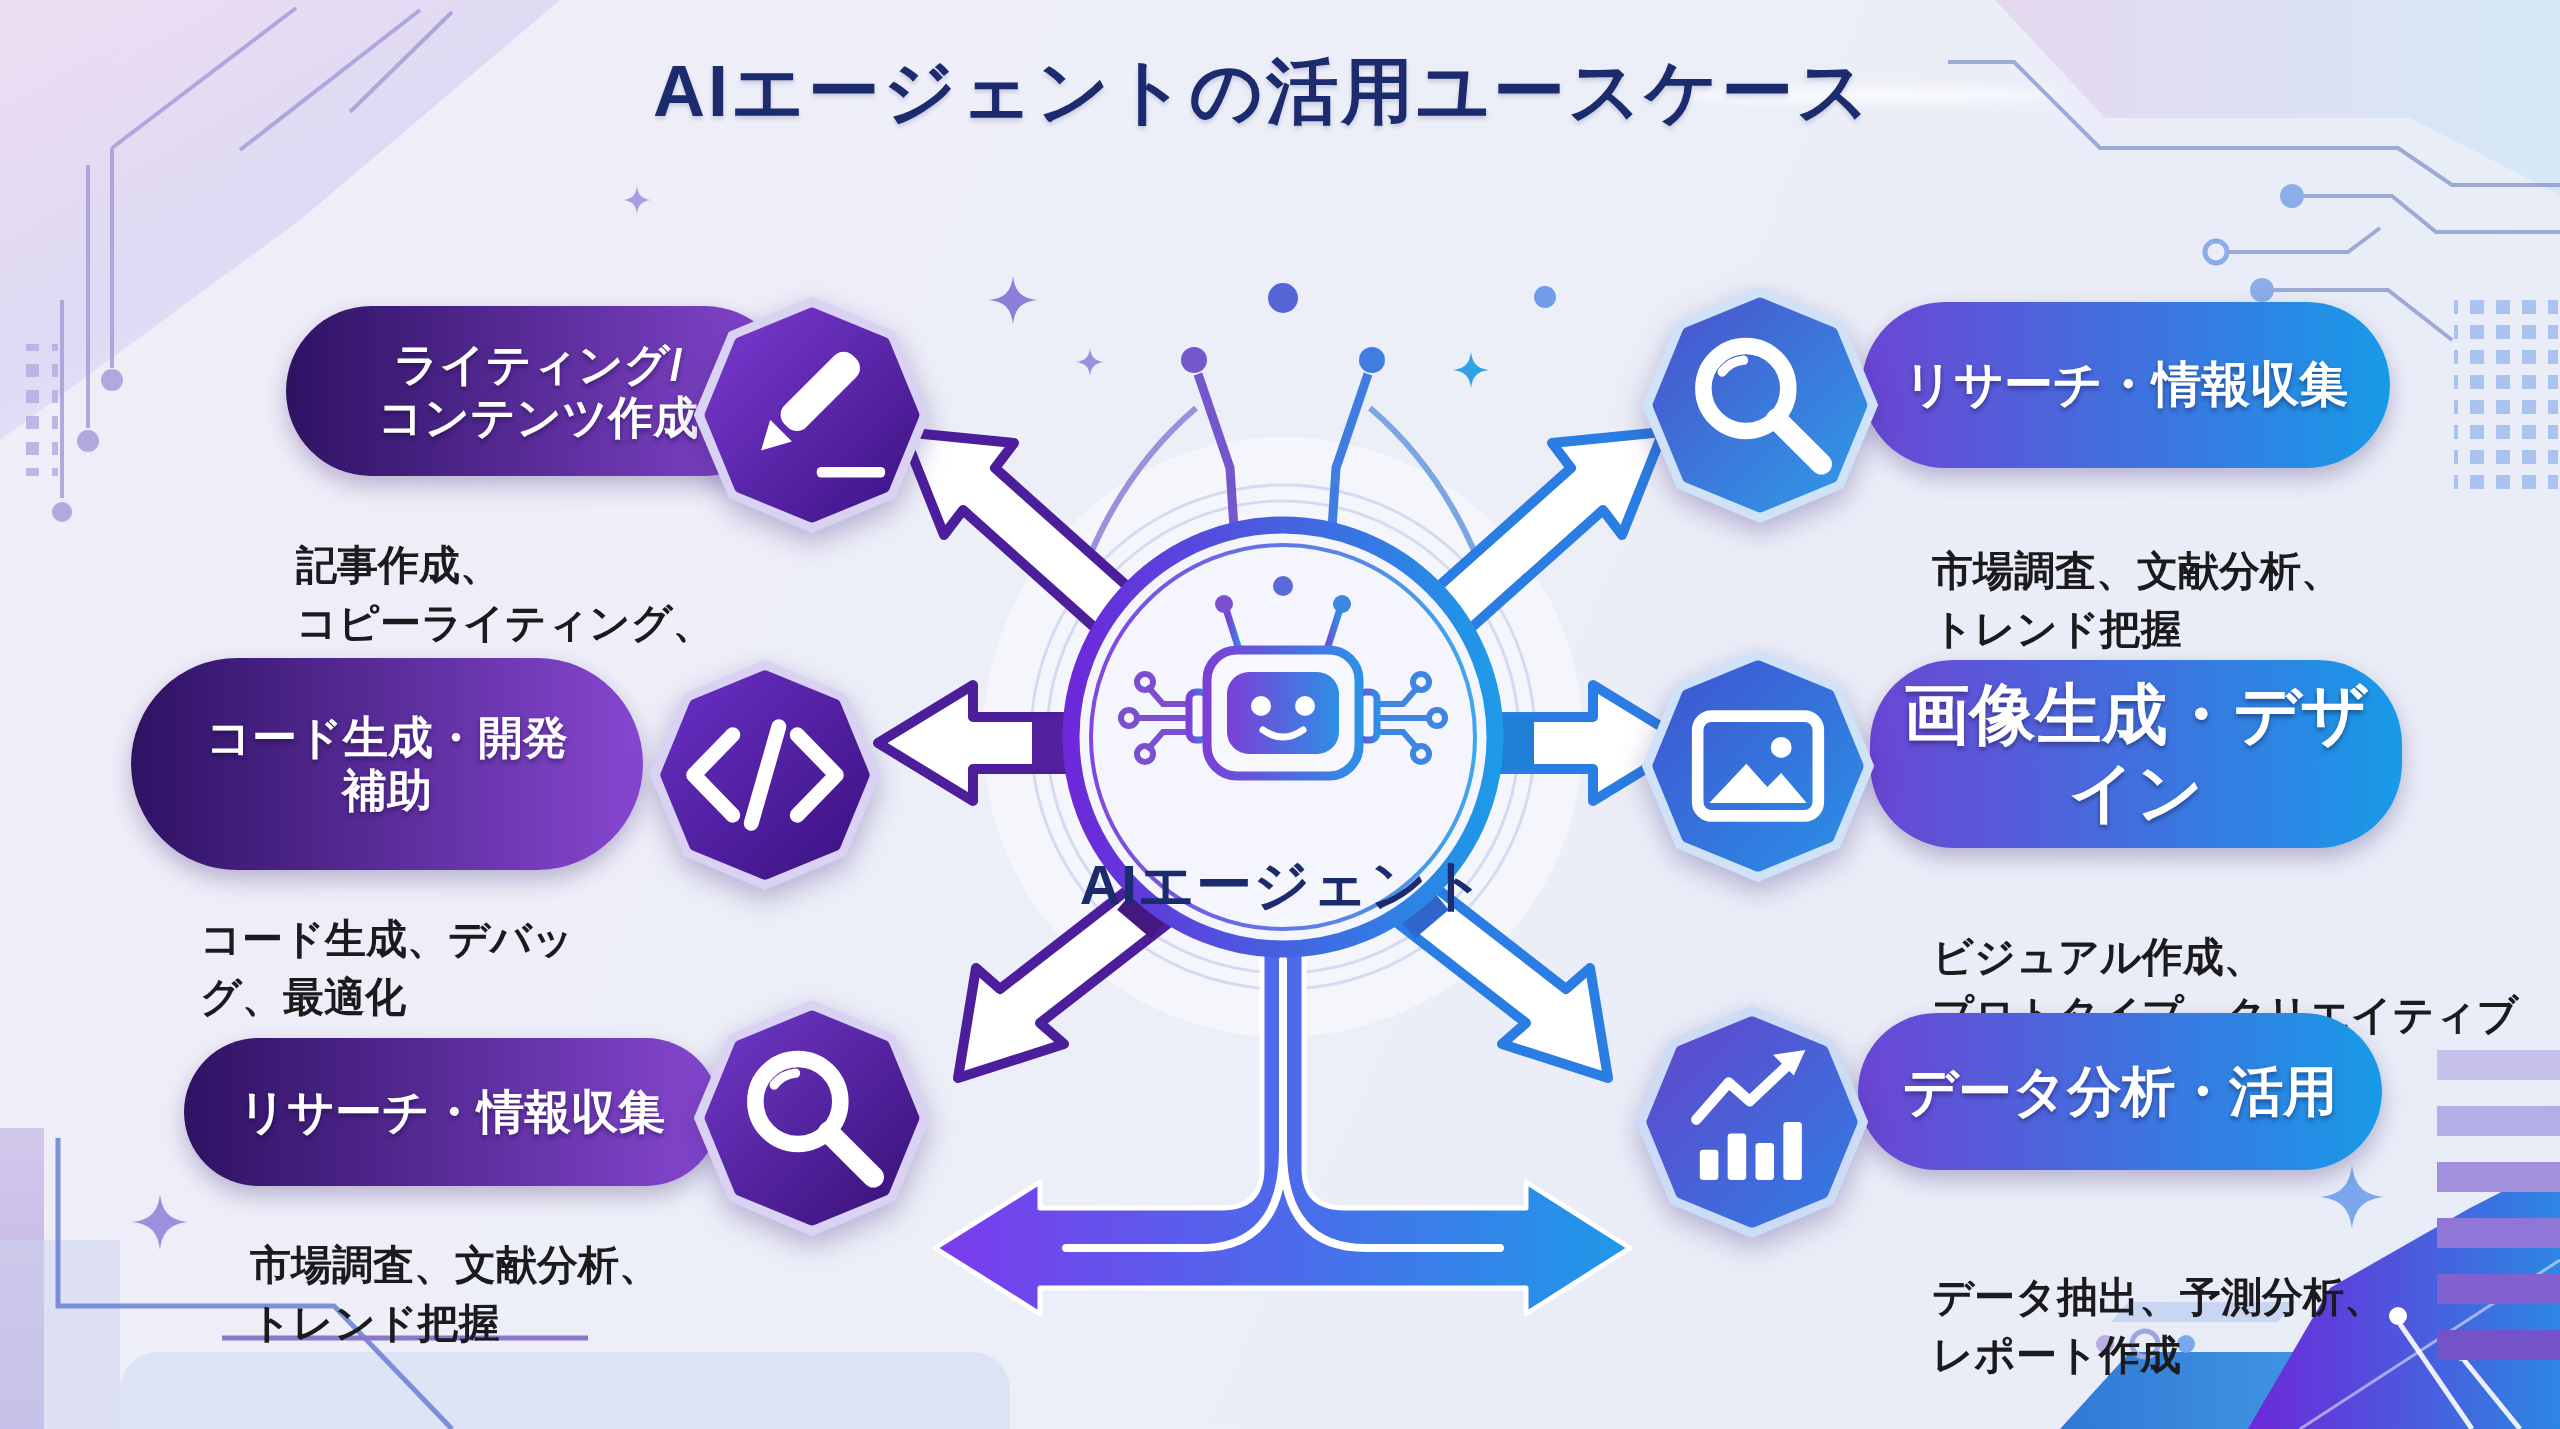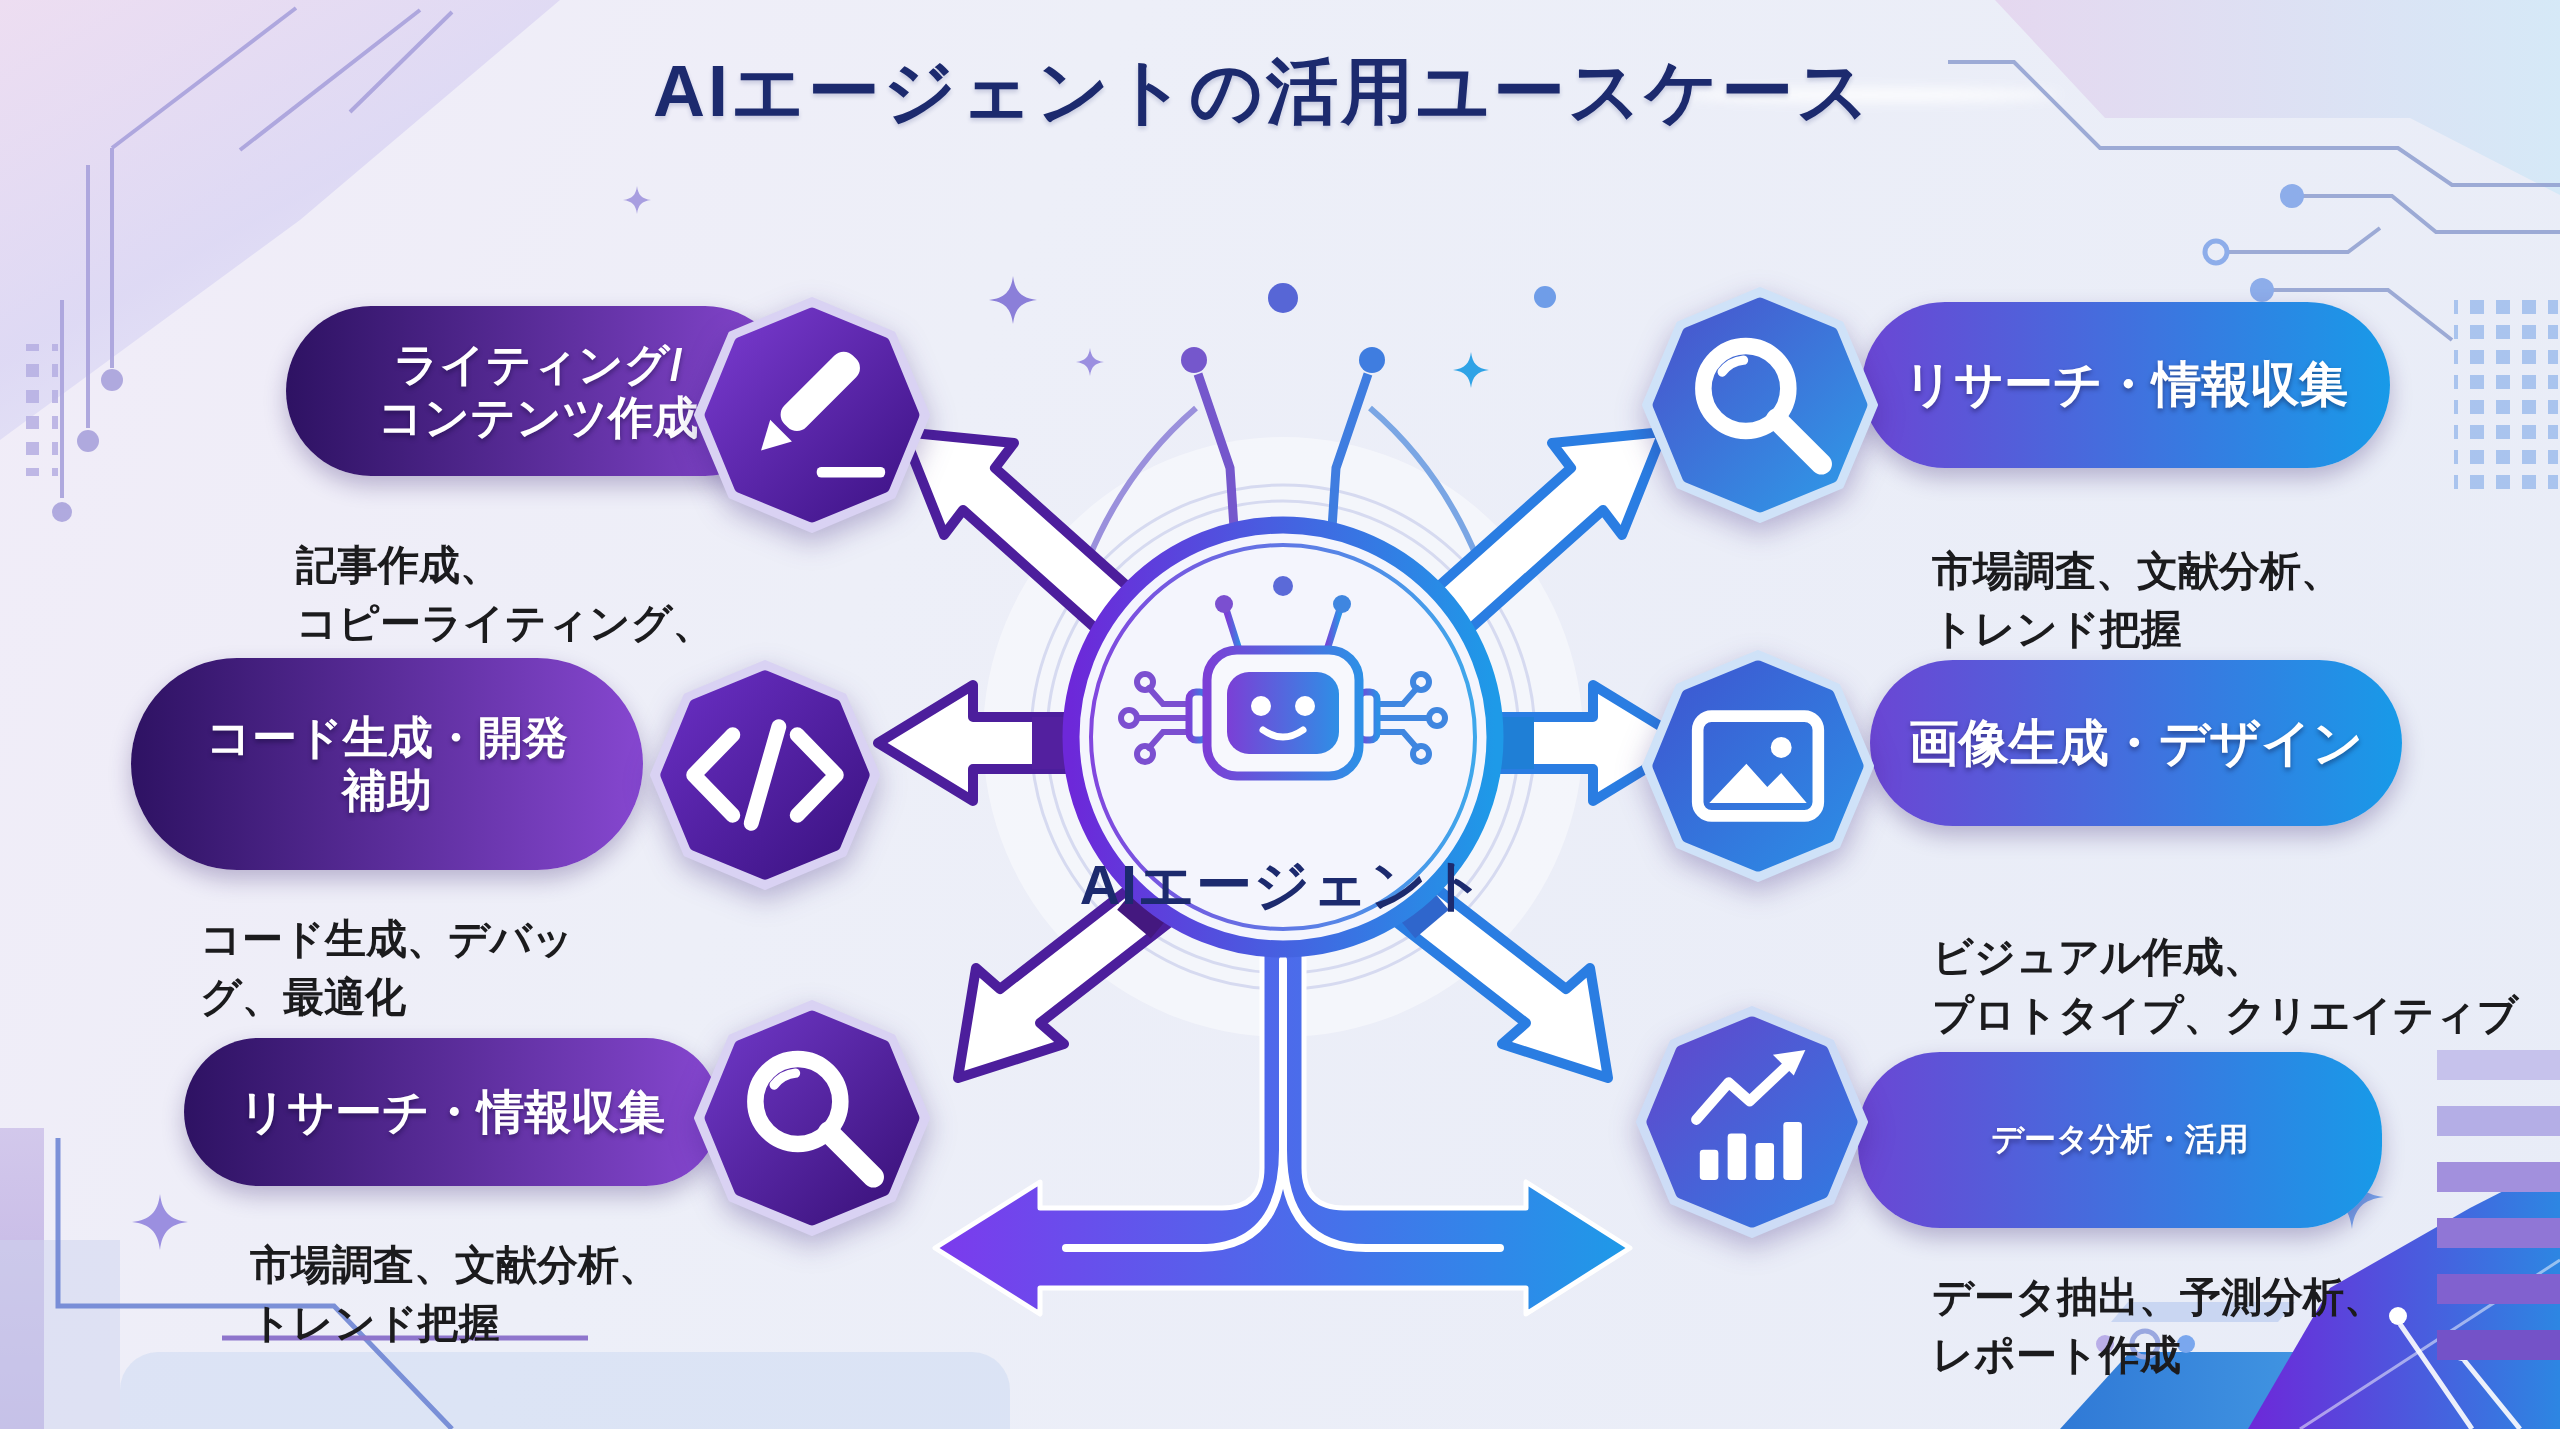--- a/index.html
+++ b/index.html
@@ -20,22 +20,22 @@
     box-shadow:0 10px 22px rgba(45,25,105,.28);
     margin-top:8px;
   }
   .pill .pill-label{white-space:pre-line;text-shadow:0 3px 5px rgba(10,5,40,.4);line-height:1.18}
   .grad-purple{background:linear-gradient(90deg,#2e1263,#8647d0)}
   .grad-blue{background:linear-gradient(90deg,#6b46d4,#189ae8)}
   #pill-writing{left:286px;top:298px;width:504px;height:170px;border-radius:88px;font-size:45px}
   #pill-coding{left:131px;top:650px;width:512px;height:212px;border-radius:106px;font-size:45px}
   #pill-research-left{left:184px;top:1030px;width:536px;height:148px;border-radius:74px;font-size:47px}
   #pill-research-right{left:1862px;top:294px;width:528px;height:166px;border-radius:84px;font-size:49px}
-  #pill-image{left:1870px;top:652px;width:532px;height:166px;border-radius:84px;font-size:50px}
-  #pill-data{left:1858px;top:1044px;width:524px;height:176px;border-radius:82px;font-size:32px}
+  #pill-image{left:1870px;top:652px;width:532px;height:188px;border-radius:84px;font-size:66px}
+  #pill-data{left:1858px;top:1005px;width:524px;height:157px;border-radius:82px;font-size:54px}
   .desc{
     position:absolute;font-size:41px;font-weight:700;color:#1b1b1d;
     line-height:1.42;white-space:pre-line;z-index:3;margin-top:28px;
   }
   .desc.center{text-align:left}
   #desc-writing{left:296px;top:508px;width:620px}
   #desc-coding{left:200px;top:882px;width:500px}
   #desc-research-left{left:250px;top:1208px;width:560px}
   #desc-research-right{left:1932px;top:514px;width:600px}
   #desc-image{left:1932px;top:900px;width:640px}

